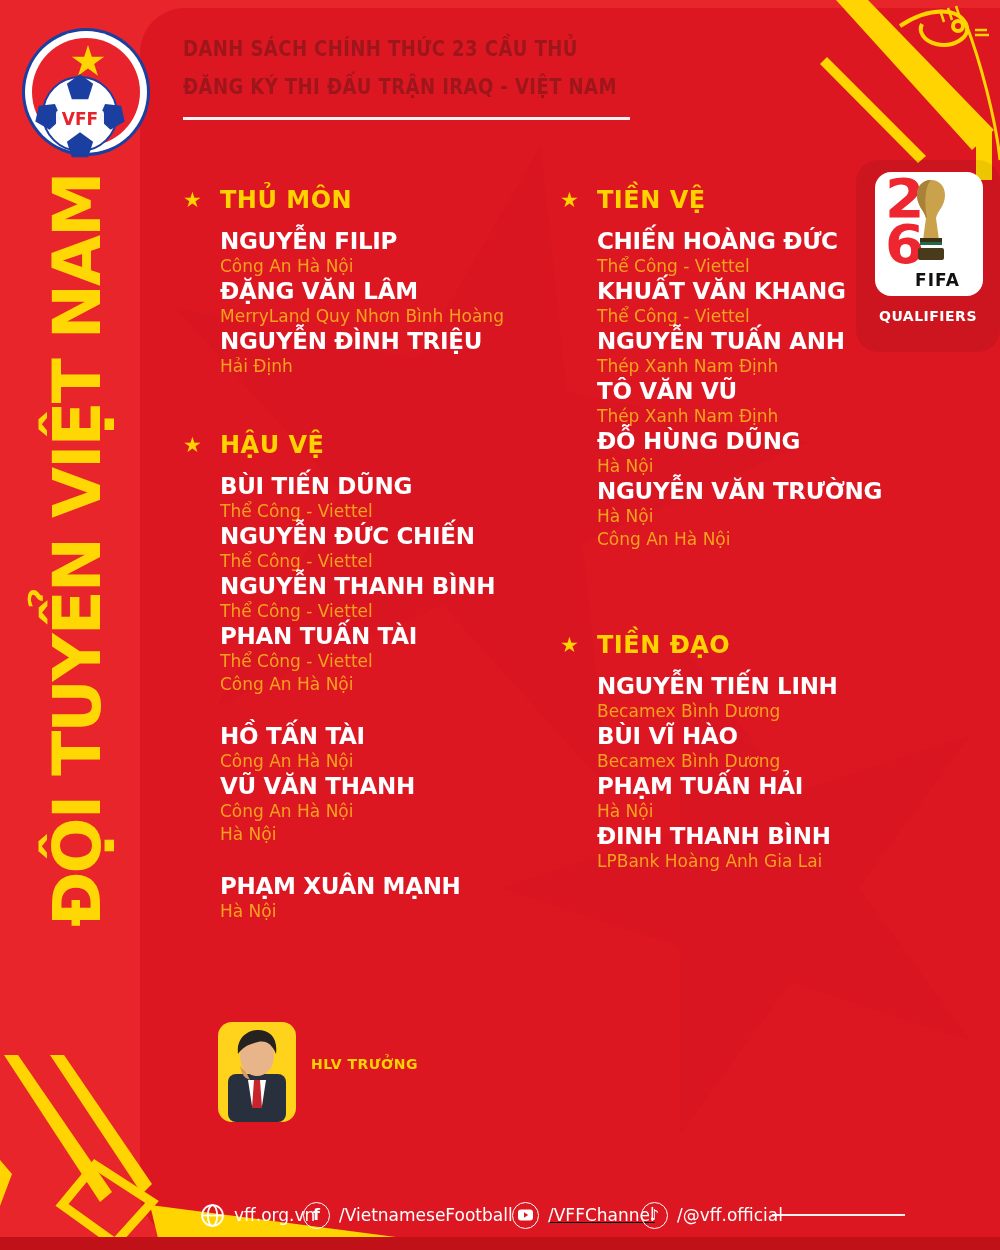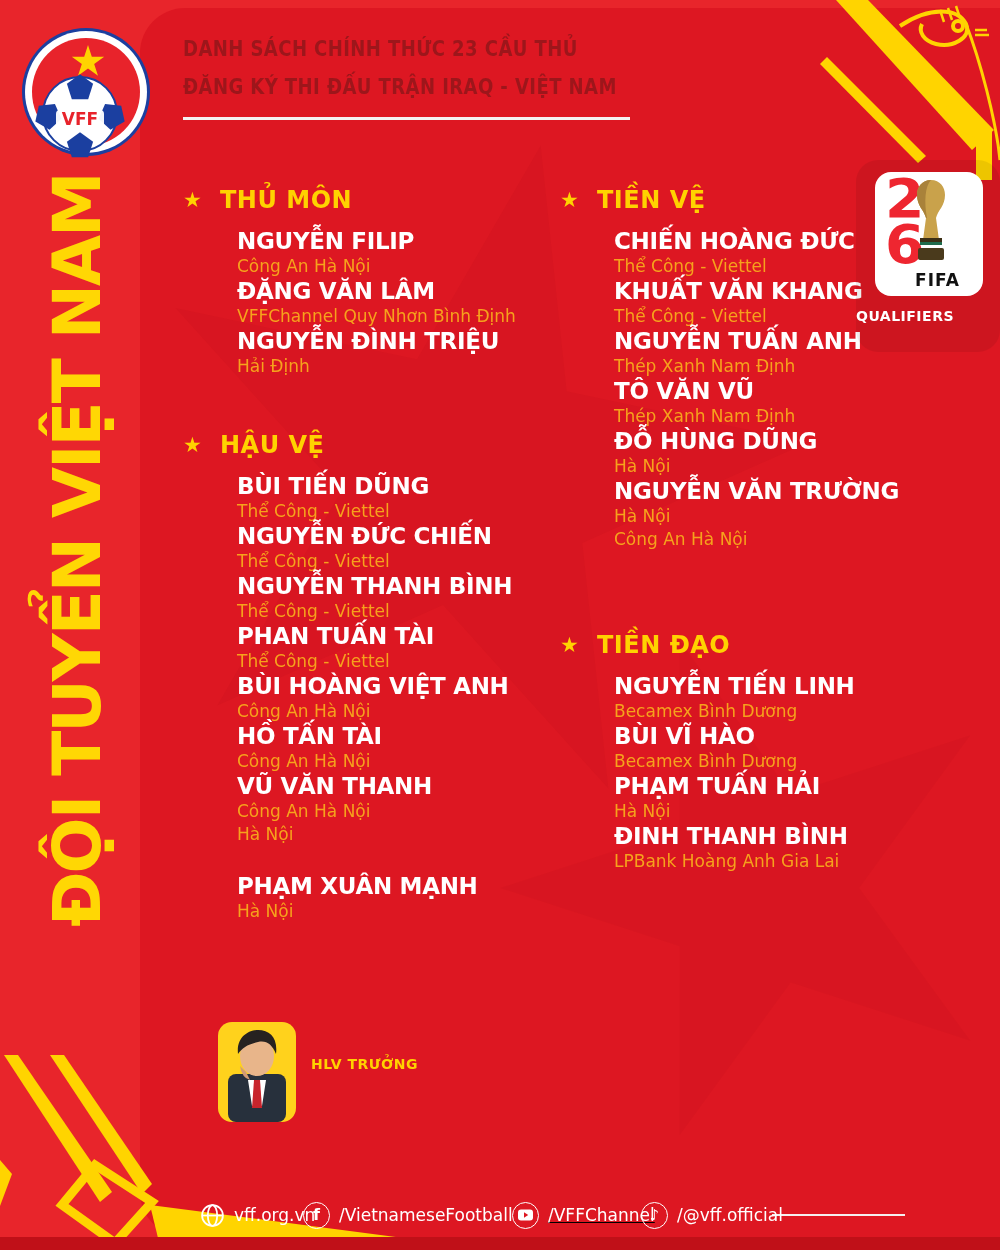--- a/index.html
+++ b/index.html
@@ -40,33 +40,33 @@
     font-size:66px;font-weight:900;color:#ffd704;letter-spacing:-2px;
     text-align:center;line-height:104px;white-space:nowrap;
   }
 
   
   .section{position:absolute;z-index:3;}
   .section-header{display:flex;align-items:center;height:30px;margin-bottom:13px;}
   .star{font-size:21px;color:#ffd200;width:24px;margin-right:13px;line-height:30px;}
   .section-title{font-size:24px;font-weight:bold;color:#ffd200;letter-spacing:.5px;line-height:30px;white-space:nowrap;}
   .players{padding-left:37px;}
-  .player{height:50px;margin-left:17px;}
+  .player{height:50px;}
   .player-name{font-size:23px;font-weight:bold;color:#ffffff;line-height:27px;letter-spacing:-.3px;white-space:nowrap;}
   .player-club{font-size:17px;color:#f6a21c;line-height:23px;font-weight:500;white-space:nowrap;}
 
   
   .fifa-wrap{position:absolute;left:856px;top:160px;width:144px;height:192px;background:rgba(0,0,0,.07);border-radius:22px;z-index:3;}
   .fifa-box{position:absolute;left:19px;top:12px;width:108px;height:124px;background:#ffffff;border-radius:16px;overflow:hidden;}
   .fifa-digit{position:absolute;font-weight:900;color:#ee2630;font-size:54px;line-height:50px;left:10px;transform:scaleX(1.05);transform-origin:left center;}
   .digit-top{top:2px;}
   .digit-bottom{top:48px;}
   .fifa-label{position:absolute;left:0;top:98px;width:125px;text-align:center;font-size:17px;font-weight:900;color:#111;letter-spacing:1px;}
   .fifa-trophy{position:absolute;left:36px;top:4px;}
-  .fifa-sub{position:absolute;left:0;top:148px;width:144px;font-size:14px;font-weight:bold;color:#ffffff;letter-spacing:.5px;}
+  .fifa-sub{position:absolute;left:0;top:148px;width:144px;text-align:center;font-size:14px;font-weight:bold;color:#ffffff;letter-spacing:.5px;}
 
   
   .coach-photo{position:absolute;left:218px;top:1022px;z-index:3;}
   .coach-role{position:absolute;left:311px;top:1056px;font-size:14px;font-weight:bold;color:#ffd200;letter-spacing:.5px;z-index:3;}
   .coach-name{position:absolute;left:311px;top:1082px;font-size:26px;font-weight:bold;color:#ffffff;letter-spacing:.3px;z-index:3;}
 
   
   .footer{position:absolute;left:0;top:1200px;width:1000px;height:36px;z-index:4;}
   .footer-item{position:absolute;display:flex;align-items:center;gap:9px;height:30px;}
   .icon-circle{width:27px;height:27px;border:1.8px solid #fff;border-radius:50%;display:flex;align-items:center;justify-content:center;box-sizing:border-box;}
@@ -140,21 +140,21 @@
           <span class="star">★</span>
           <span class="section-title">THỦ MÔN</span>
         </div>
         <div class="players">
           <div class="player">
             <div class="player-name">NGUYỄN FILIP</div>
             <div class="player-club">Công An Hà Nội</div>
           </div>
           <div class="player">
             <div class="player-name">ĐẶNG VĂN LÂM</div>
-            <div class="player-club">VFFChannel Quy Nhơn Bình Định</div>
+            <div class="player-club">MerryLand Quy Nhơn Bình Hoàng</div>
           </div>
           <div class="player">
             <div class="player-name">NGUYỄN ĐÌNH TRIỆU</div>
             <div class="player-club">Hải Định</div>
           </div>
         </div>
       </div>
       <div class="section" style="left: 183px; top: 430px;">
         <div class="section-header">
           <span class="star">★</span>
@@ -171,21 +171,20 @@
           </div>
           <div class="player">
             <div class="player-name">NGUYỄN THANH BÌNH</div>
             <div class="player-club">Thể Công - Viettel</div>
           </div>
           <div class="player">
             <div class="player-name">PHAN TUẤN TÀI</div>
             <div class="player-club">Thể Công - Viettel</div>
           </div>
           <div class="player">
-            <div class="player-name">BÙI HOÀNG VIỆT ANH</div>
             <div class="player-club">Công An Hà Nội</div>
           </div>
           <div class="player">
             <div class="player-name">HỒ TẤN TÀI</div>
             <div class="player-club">Công An Hà Nội</div>
           </div>
           <div class="player">
             <div class="player-name">VŨ VĂN THANH</div>
             <div class="player-club">Công An Hà Nội</div>
           </div>

